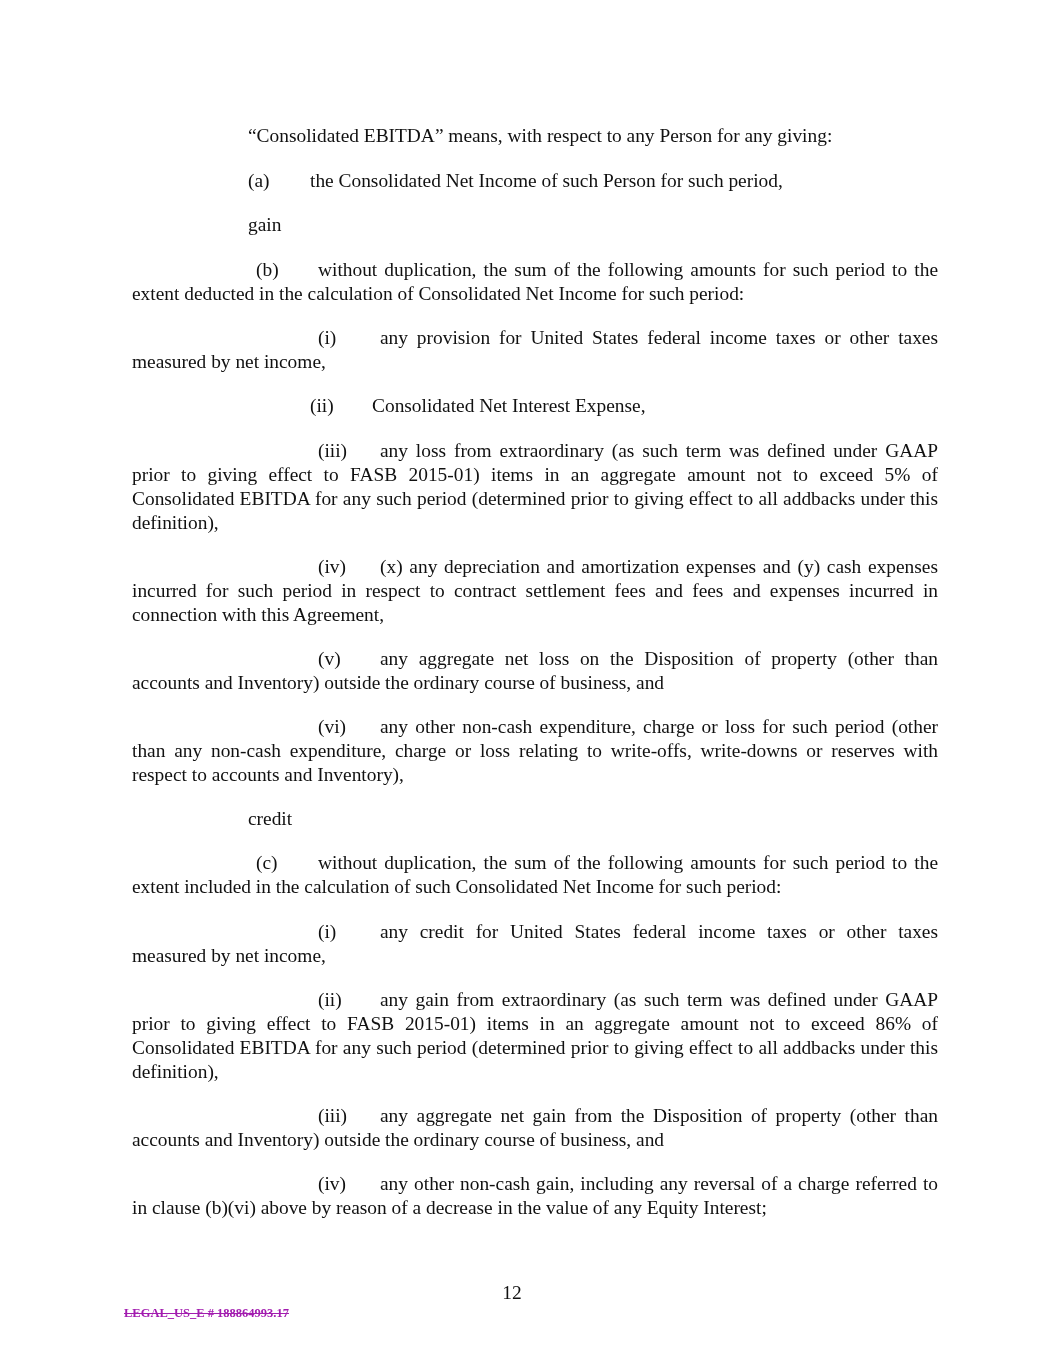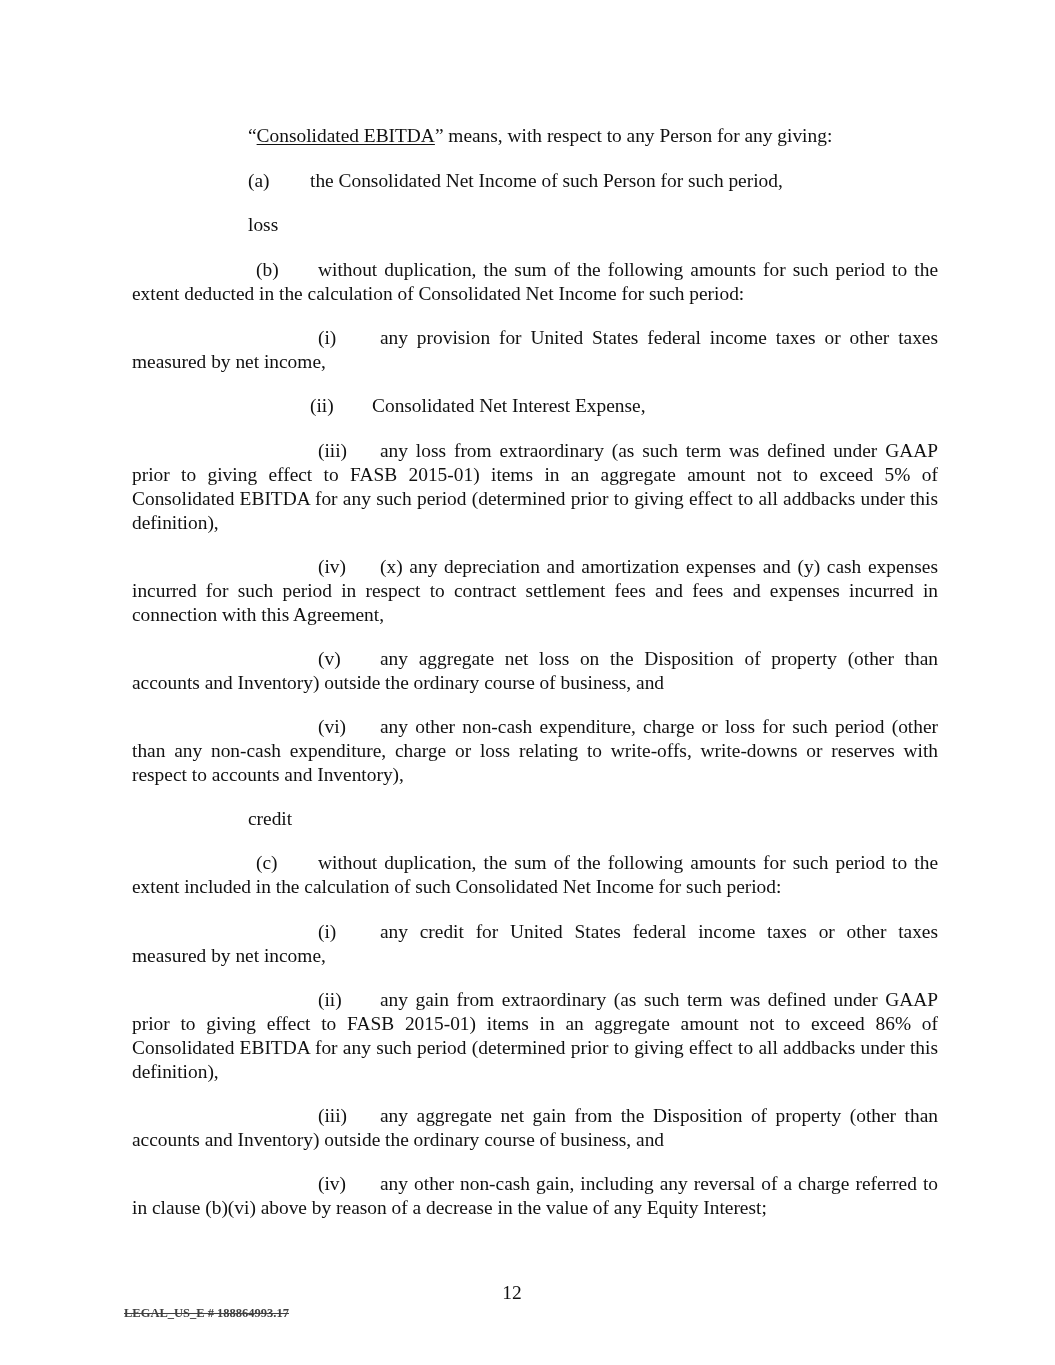--- a/index.html
+++ b/index.html
@@ -6,35 +6,35 @@
   body { width: 1055px; height: 1365px; position: relative; overflow: hidden;
          font-family: "Liberation Serif", serif; color: #111; font-size: 19.4px; }
   .page { position: absolute; left: 124px; width: 806px; top: 0; }
   .p { position: absolute; left: 0; width: 806px; line-height: 24px; text-align: justify; margin: 0; }
   .p.last-line-left { text-align-last: left; margin-left: 8px; }
   .lvl1 { text-indent: 124px; }
   .lvl2 { text-indent: 186px; }
   .tab1 { display: inline-block; width: 62px; text-indent: 0; }
   .tab2 { display: inline-block; width: 62px; text-indent: 0; }
   .single { white-space: nowrap; text-align: left; }
-  .u { text-decoration: underline; text-underline-offset: 2px; text-align: center; }
+  .u { text-underline-offset: 2px; text-align: center; }
   .pagenum { position: absolute; left: 0; width: 1024px; top: 1282px; text-align: center; font-size: 19.4px; }
   .footer-id { position: absolute; left: 124px; top: 1306px; font-size: 12.5px; font-weight: bold;
                color: #e60000; text-decoration: line-through; font-family: "Liberation Serif", serif; }
 </style>
 </head>
 <body>
 
 <div class="page">
 
   <p class="p single lvl1" style="top:124px"><span>“</span><span class="u">Consolidated EBITDA</span><span>” means, with respect to any Person for any giving:</span></p>
 
   <p class="p single lvl1" style="top:169px"><span class="tab1">(a)</span><span>the Consolidated Net Income of such Person for such period,</span></p>
 
-  <p class="p single lvl1" style="top:213px">loss</p>
+  <p class="p single lvl1" style="top:213px">gain</p>
 
   <p class="p lvl1 last-line-left" style="top:258px"><span class="tab1">(b)</span><span>without duplication, the sum of the following amounts for such period to the extent deducted in the calculation of Consolidated Net Income for such period:</span></p>
 
   <p class="p lvl2 last-line-left" style="top:326px"><span class="tab2">(i)</span><span>any provision for United States federal income taxes or other taxes measured by net income,</span></p>
 
   <p class="p single lvl2" style="top:394px"><span class="tab2">(ii)</span><span>Consolidated Net Interest Expense,</span></p>
 
   <p class="p lvl2 last-line-left" style="top:439px"><span class="tab2">(iii)</span><span>any loss from extraordinary (as such term was defined under GAAP prior to giving effect to FASB 2015-01) items in an aggregate amount not to exceed 5% of Consolidated EBITDA for any such period (determined prior to giving effect to all addbacks under this definition),</span></p>
 
   <p class="p lvl2 last-line-left" style="top:555px"><span class="tab2">(iv)</span><span>(x) any depreciation and amortization expenses and (y) cash expenses incurred for such period in respect to contract settlement fees and fees and expenses incurred in connection with this Agreement,</span></p>
@@ -51,13 +51,13 @@
 
   <p class="p lvl2 last-line-left" style="top:988px"><span class="tab2">(ii)</span><span>any gain from extraordinary (as such term was defined under GAAP prior to giving effect to FASB 2015-01) items in an aggregate amount not to exceed 86% of Consolidated EBITDA for any such period (determined prior to giving effect to all addbacks under this definition),</span></p>
 
   <p class="p lvl2 last-line-left" style="top:1104px"><span class="tab2">(iii)</span><span>any aggregate net gain from the Disposition of property (other than accounts and Inventory) outside the ordinary course of business, and</span></p>
 
   <p class="p lvl2 last-line-left" style="top:1172px"><span class="tab2">(iv)</span><span>any other non-cash gain, including any reversal of a charge referred to in clause (b)(vi) above by reason of a decrease in the value of any Equity Interest;</span></p>
 
 </div>
 
 <div class="pagenum">12</div>
-<div class="footer-id" style="color: #404040;">LEGAL_US_E # 188864993.17</div>
+<div class="footer-id" style="color: #a21caf;">LEGAL_US_E # 188864993.17</div>
 
 </body></html>

